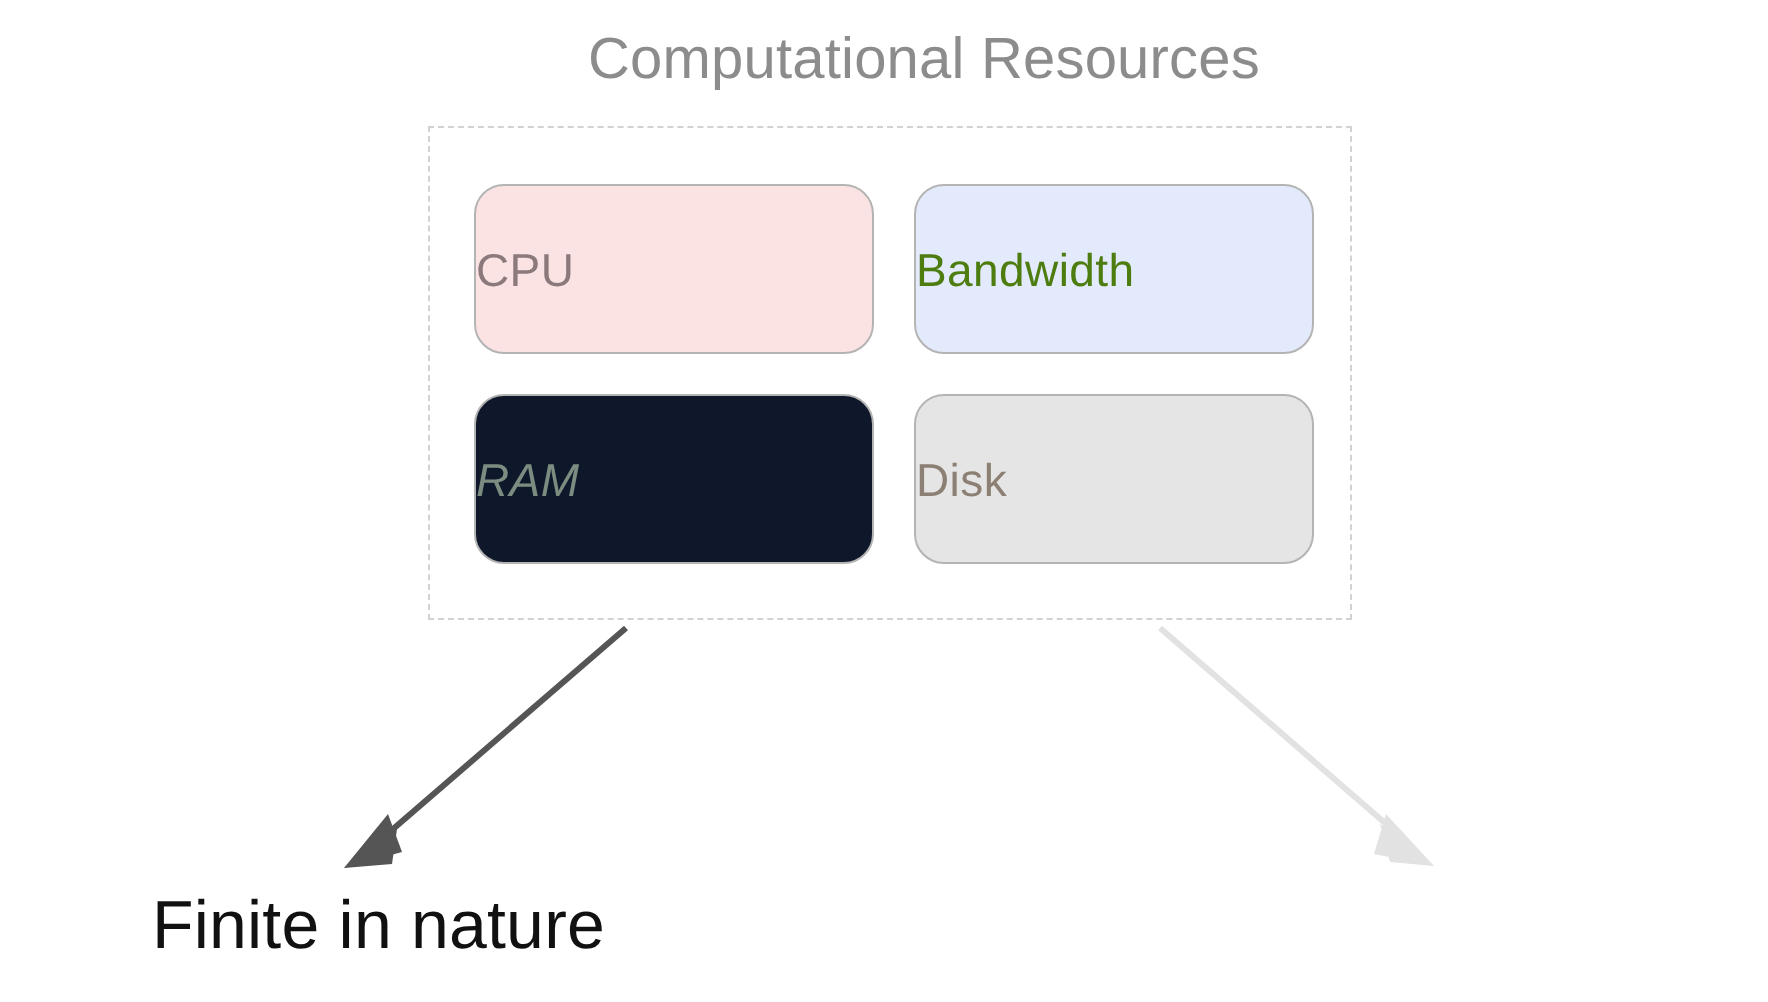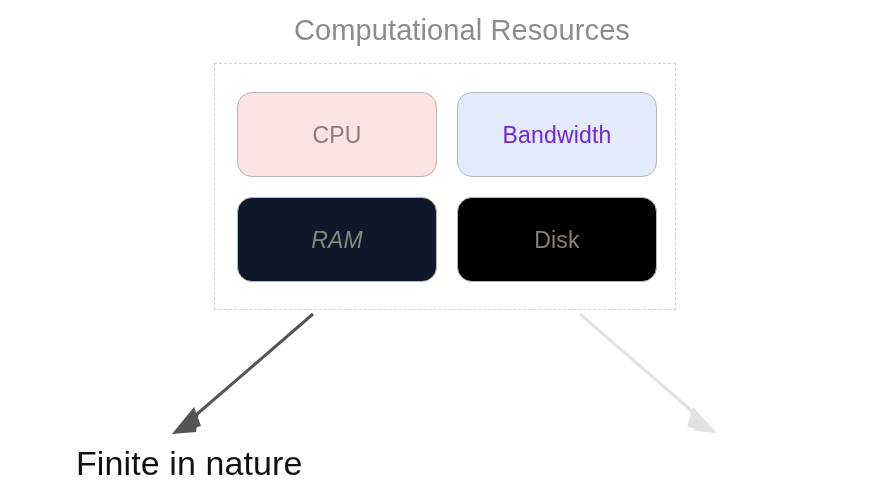--- a/index.html
+++ b/index.html
@@ -62,32 +62,31 @@
     column-gap: 20px;
     row-gap: 20px;
   }
 
   .resource-box {
     box-sizing: border-box;
     border: 1.6px solid #b4b4b4;
     border-radius: 15px;
     display: flex;
     align-items: center;
-    justify-content: center;
     font-size: 23px;
     line-height: 28px;
     font-weight: 400;
     letter-spacing: 0.2px;
     user-select: none;
   }
 
   .box-cpu       { background: #fbe3e3; color: #8b797c; }
-  .box-bandwidth { background: #e3eafb; color: #6d28d9; }
+  .box-bandwidth { background: #e3eafb; color: #4d7c0f; }
   .box-ram       { background: #0f172a; color: #7d8c80; font-style: italic; }
-  .box-disk      { background: #000000; color: #8c7f73; }
+  .box-disk      { background: #e5e5e5; color: #8c7f73; }
 
   
   #arrows {
     position: absolute;
     left: 0;
     top: 0;
     width: 884px;
     height: 501px;
     pointer-events: none;
   }

